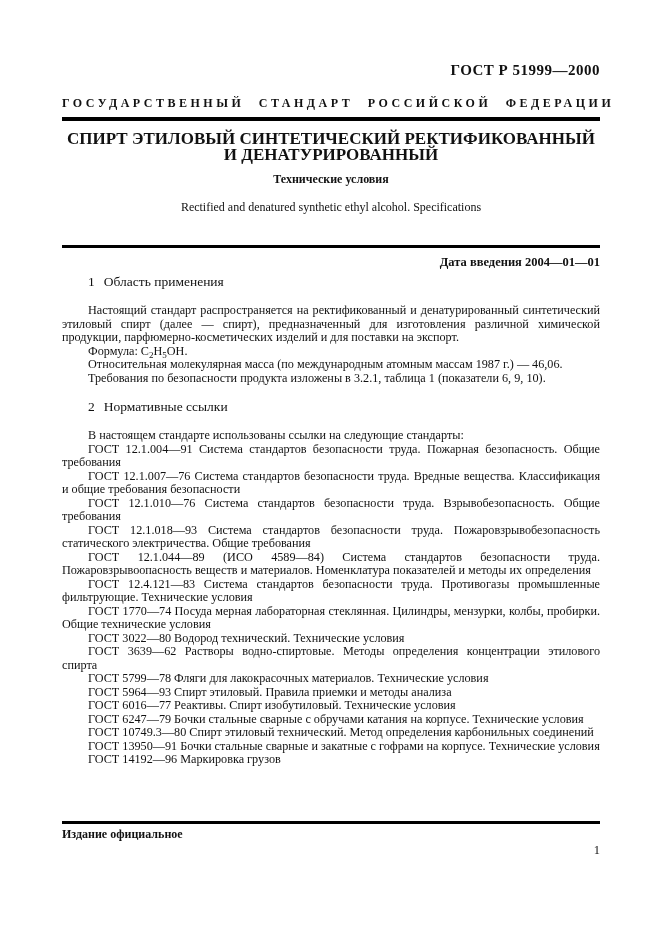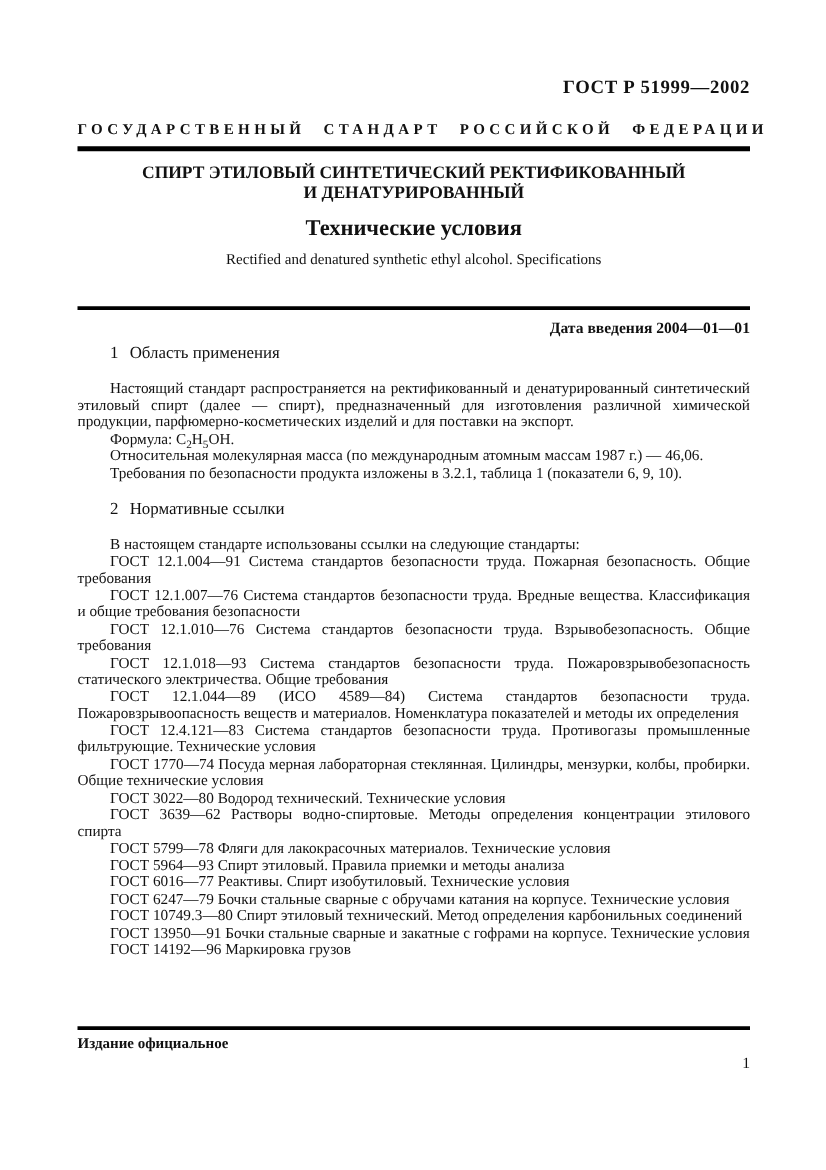--- a/index.html
+++ b/index.html
@@ -44,31 +44,31 @@
   }
   .rule-top    { top: 117px; height: 4px; }
   .rule-mid    { top: 245px; height: 3px; }
   .rule-bottom { top: 821px; height: 3px; }
   .doc-title {
     position: absolute;
     top: 131px;
     left: 62px;
     width: 538px;
     text-align: center;
-    font-size: 14px;
+    font-size: 17px;
     font-weight: bold;
     line-height: 16px;
   }
   .doc-subtitle {
     position: absolute;
     top: 172px;
     left: 62px;
     width: 538px;
     text-align: center;
-    font-size: 18px;
+    font-size: 12px;
     font-weight: bold;
   }
   .doc-title-en {
     position: absolute;
     top: 200px;
     left: 62px;
     width: 538px;
     text-align: center;
     font-size: 12px;
   }
@@ -121,21 +121,21 @@
     top: 843px;
     right: 61px;
     font-size: 12.5px;
   }
 </style>
 </head>
 <body>
 
 <div class="page">
 
-  <div class="doc-number">ГОСТ Р 51999—2002</div>
+  <div class="doc-number">ГОСТ Р 51999—2000</div>
 
   <div class="federal-header">ГОСУДАРСТВЕННЫЙ СТАНДАРТ РОССИЙСКОЙ ФЕДЕРАЦИИ</div>
 
   <div class="rule rule-top"></div>
 
   <div class="doc-title">
     <div>СПИРТ ЭТИЛОВЫЙ СИНТЕТИЧЕСКИЙ РЕКТИФИКОВАННЫЙ</div>
     <div>И ДЕНАТУРИРОВАННЫЙ</div>
   </div>
 

